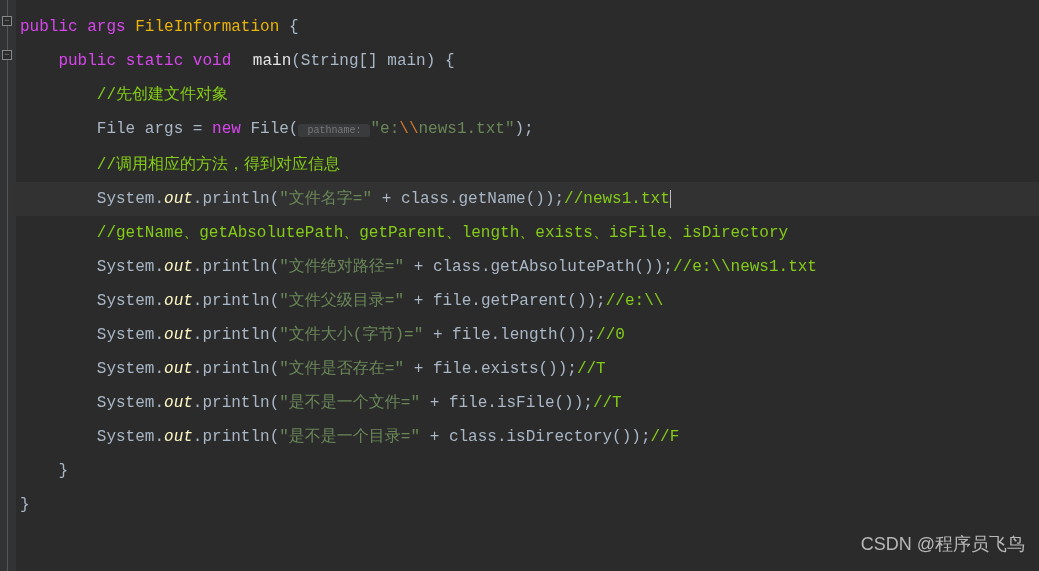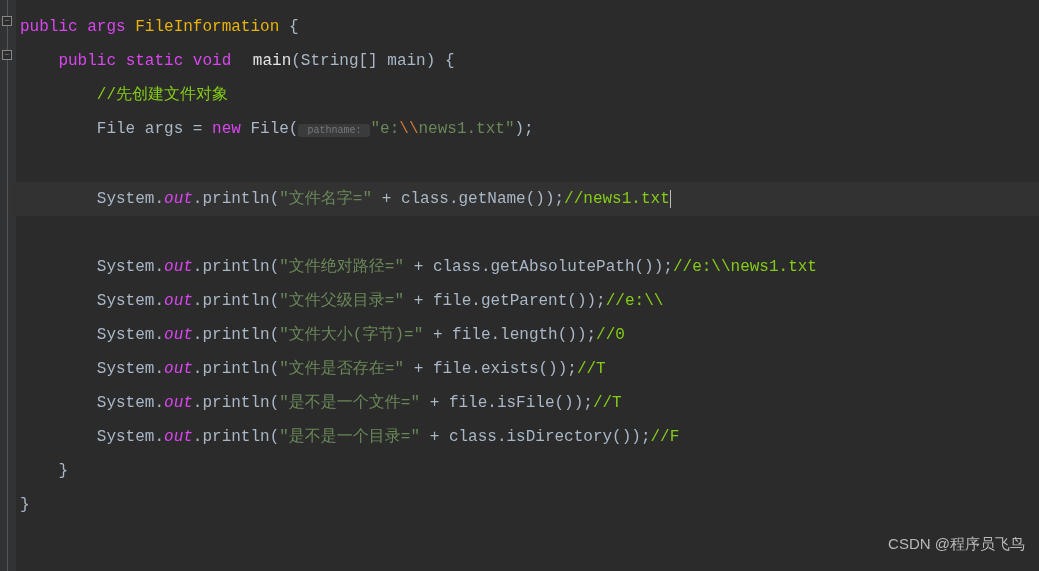--- a/index.html
+++ b/index.html
@@ -62,32 +62,32 @@
     .method { color: #e5e5e5; padding-left: 12px; }
     .comment { color: #84cc16; }
     .str { color: #6a8759; }
     .param-hint { 
       color: #787878; 
       background: #393b3d;
       border-radius: 3px;
       padding: 1px 3px;
       font-size: 10px;
     }
-    .static-field { color: #d946ef; font-style: italic; }
+    .static-field { color: #fef9c3; font-style: italic; }
     .escape { color: #cc7832; }
     .cursor {
       border-right: 1px solid #bbb;
     }
     .watermark {
       position: absolute;
       bottom: 10px;
       right: 14px;
       color: #d0d0d0;
       font-family: sans-serif;
-      font-size: 15px;
+      font-size: 18px;
       opacity: 0.85;
     }
     .fold-minus {
       position: absolute;
       left: 2px;
       width: 10px;
       height: 10px;
       border: 1px solid #888;
       background: #2b2b2b;
       font-size: 9px;
@@ -112,25 +112,25 @@
 <div class="editor">
 
 <div class="line"><span class="kw">public</span> <span class="kw">args</span> <span class="cls">FileInformation</span> <span>{</span></div>
 
 <div class="line"><span>    </span><span class="kw">public</span> <span class="kw">static</span> <span class="kw">void</span> <span class="method">main</span><span>(String[] main) {</span></div>
 
 <div class="line"><span>        </span><span class="comment">//先创建文件对象</span></div>
 
 <div class="line"><span>        </span><span>File args = </span><span class="kw">new</span><span> File(</span><span class="param-hint"> pathname: </span><span class="str">"</span><span class="str">e:</span><span class="escape">\\</span><span class="str">news1.txt</span><span class="str">"</span><span>);</span></div>
 
-<div class="line"><span>        </span></div>
+<div class="line"><span>        </span><span class="comment">//调用相应的方法，得到对应信息</span></div>
 
 <div class="line highlighted"><span>        </span><span>System.</span><span class="static-field">out</span><span>.println(</span><span class="str">"文件名字="</span><span> + class.getName());</span><span class="comment cursor">//news1.txt</span></div>
 
-<div class="line"><span>        </span></div>
+<div class="line"><span>        </span><span class="comment">//getName、getAbsolutePath、getParent、length、exists、isFile、isDirectory</span></div>
 
 <div class="line"><span>        </span><span>System.</span><span class="static-field">out</span><span>.println(</span><span class="str">"文件绝对路径="</span><span> + class.getAbsolutePath());</span><span class="comment">//e:\\news1.txt</span></div>
 
 <div class="line"><span>        </span><span>System.</span><span class="static-field">out</span><span>.println(</span><span class="str">"文件父级目录="</span><span> + file.getParent());</span><span class="comment">//e:\\</span></div>
 
 <div class="line"><span>        </span><span>System.</span><span class="static-field">out</span><span>.println(</span><span class="str">"文件大小(字节)="</span><span> + file.length());</span><span class="comment">//0</span></div>
 
 <div class="line"><span>        </span><span>System.</span><span class="static-field">out</span><span>.println(</span><span class="str">"文件是否存在="</span><span> + file.exists());</span><span class="comment">//T</span></div>
 
 <div class="line"><span>        </span><span>System.</span><span class="static-field">out</span><span>.println(</span><span class="str">"是不是一个文件="</span><span> + file.isFile());</span><span class="comment">//T</span></div>

